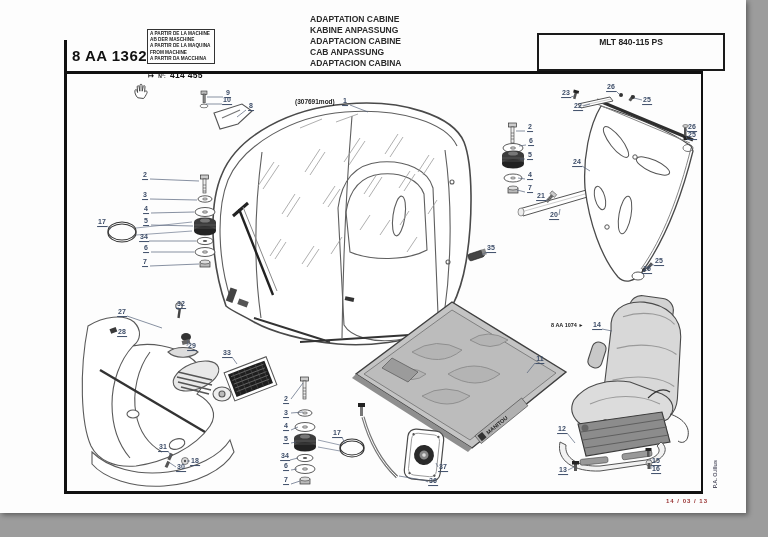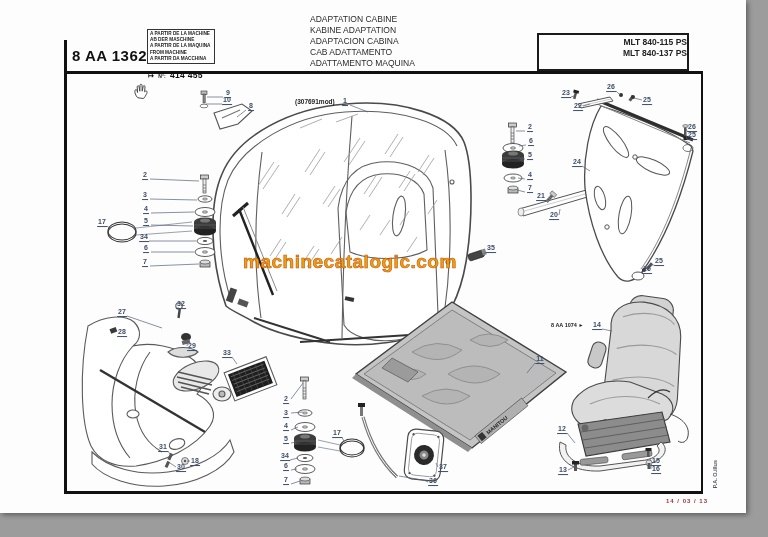--- a/index.html
+++ b/index.html
@@ -16,23 +16,23 @@
   
   .ref{position:absolute;left:72px;top:47px;font-size:15px;font-weight:bold;color:#111;letter-spacing:.5px;}
   .machine-box{position:absolute;left:147px;top:29px;width:68px;height:35px;border:1.2px solid #333;
                padding:1px 2px;box-sizing:border-box;}
   .machine-box div{font-size:4.7px;font-weight:bold;color:#222;line-height:6.2px;white-space:nowrap;}
   .serial{position:absolute;left:148px;top:64px;white-space:nowrap;color:#111;}
   .serial .sym{font-size:7px;font-weight:bold;}
   .serial .lab{font-size:5px;font-weight:bold;}
   .serial .num{font-size:8.5px;font-weight:bold;letter-spacing:.3px;}
   .title-block{position:absolute;left:310px;top:14px;}
-  .title-block div{font-size:8.5px;font-weight:normal;color:#2a2a2a;line-height:11px;white-space:nowrap;}
-  .models-box{position:absolute;left:537px;top:33px;width:152px;height:38px;border:2px solid #1a1a1a;
-              box-sizing:border-box;text-align:right;padding-top:2px;}
+  .title-block div{font-size:8.5px;font-weight:bold;color:#2a2a2a;line-height:11px;white-space:nowrap;}
+  .models-box{position:absolute;left:537px;top:33px;width:188px;height:38px;border:2px solid #1a1a1a;
+              box-sizing:border-box;text-align:center;padding-top:2px;}
   .models-box div{font-size:8.5px;font-weight:bold;color:#222;line-height:11px;}
   
   .callout{position:absolute;transform:translate(-50%,-55%);font-size:7px;font-weight:bold;
            color:#3d4d68;border-bottom:1px solid #3d4d68;line-height:8px;z-index:7;padding:0 1px;}
   .mod-note{position:absolute;left:295px;top:98px;font-size:6.5px;font-weight:bold;color:#222;z-index:7;}
   .seat-ref{position:absolute;left:551px;top:322px;font-size:5.5px;font-weight:bold;color:#222;z-index:7;white-space:nowrap;}
   .seat-ref .tri{font-size:5px;}
   .watermark{position:absolute;left:243px;top:251px;font-size:19px;font-weight:bold;z-index:5;
              letter-spacing:.5px;opacity:.95;}
   .illustrator{position:absolute;left:712px;top:460px;writing-mode:vertical-rl;transform:rotate(180deg);
@@ -431,32 +431,30 @@
     <div>FROM MACHINE</div>
     <div>A PARTIR DA MACCHINA</div>
   </div>
   <div class="serial">
     <span class="sym">↦</span>
     <span class="lab">N°:</span>
     <span class="num">414 455</span>
   </div>
   <div class="title-block">
     <div>ADAPTATION CABINE</div>
-    <div>KABINE ADAPTATION</div>
+    <div>KABINE ANPASSUNG</div>
+    <div>ADAPTACION CABINE</div>
+    <div>CAB ANPASSUNG</div>
     <div>ADAPTACION CABINA</div>
-    <div>CAB ADATTAMENTO</div>
-    <div>ADATTAMENTO MAQUINA</div>
   </div>
   <div class="models-box">
     <div>MLT 840-115 PS</div>
-    <div>MLT 840-137 PS</div>
   </div>
 
   <span class="mod-note">(307691mod)</span>
   <span class="seat-ref">
     <span>8 AA 1074</span>
     <span class="tri">►</span>
   </span>
-  <div class="watermark" id="watermark" style="color: rgb(229, 160, 0); -webkit-text-stroke: 0.6px rgb(204, 68, 0);">machinecatalogic.com</div>
   <div class="illustrator">P.A. O.illus</div>
   <div class="date">14 / 03 / 13</div>
  </div>
 </div>
 
 </body></html>

